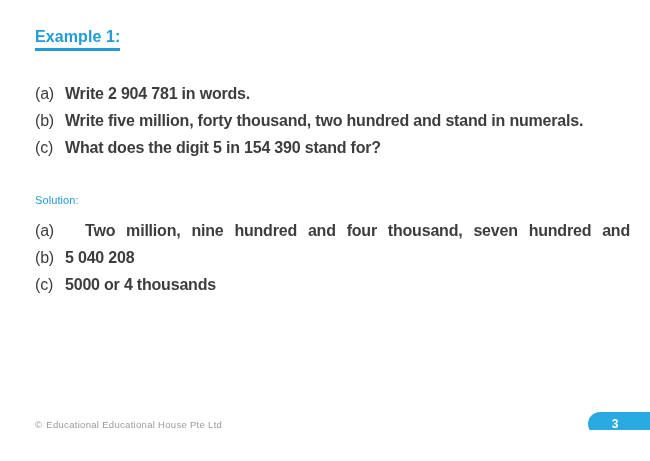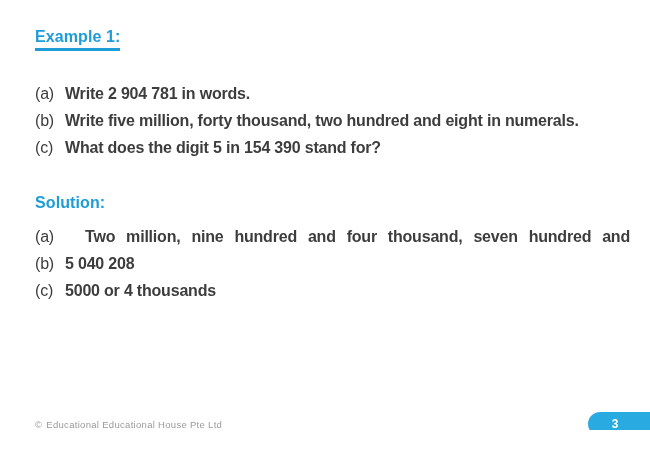--- a/index.html
+++ b/index.html
@@ -46,22 +46,22 @@
     flex: none;
     width: 30px;
   }
   .row .text {
     flex: 1;
     min-width: 0;
     font-weight: bold;
   }
   .solution-heading {
     margin: 33px 0 0 0;
-    font-size: 16px;
-    font-weight: bold;
+    font-size: 11px;
+    font-weight: normal;
     color: #1E9CD8;
     letter-spacing: 0.1px;
   }
   .solutions {
     margin-top: 11px;
   }
   .line-justify {
     text-align: justify;
     -moz-text-align-last: justify;
     text-align-last: justify;
@@ -105,21 +105,21 @@
 
     <h1 class="example-heading">Example 1:</h1>
 
     <div class="questions">
       <div class="row">
         <span class="label">(a)</span>
         <span class="text">Write 2 904 781 in words.</span>
       </div>
       <div class="row">
         <span class="label">(b)</span>
-        <span class="text">Write five million, forty thousand, two hundred and eight in numerals.</span>
+        <span class="text">Write five million, forty thousand, two hundred and stand in numerals.</span>
       </div>
       <div class="row">
         <span class="label">(c)</span>
         <span class="text">What does the digit 5 in 154 390 stand for?</span>
       </div>
     </div>
 
     <h2 class="solution-heading">Solution:</h2>
 
     <div class="solutions">

